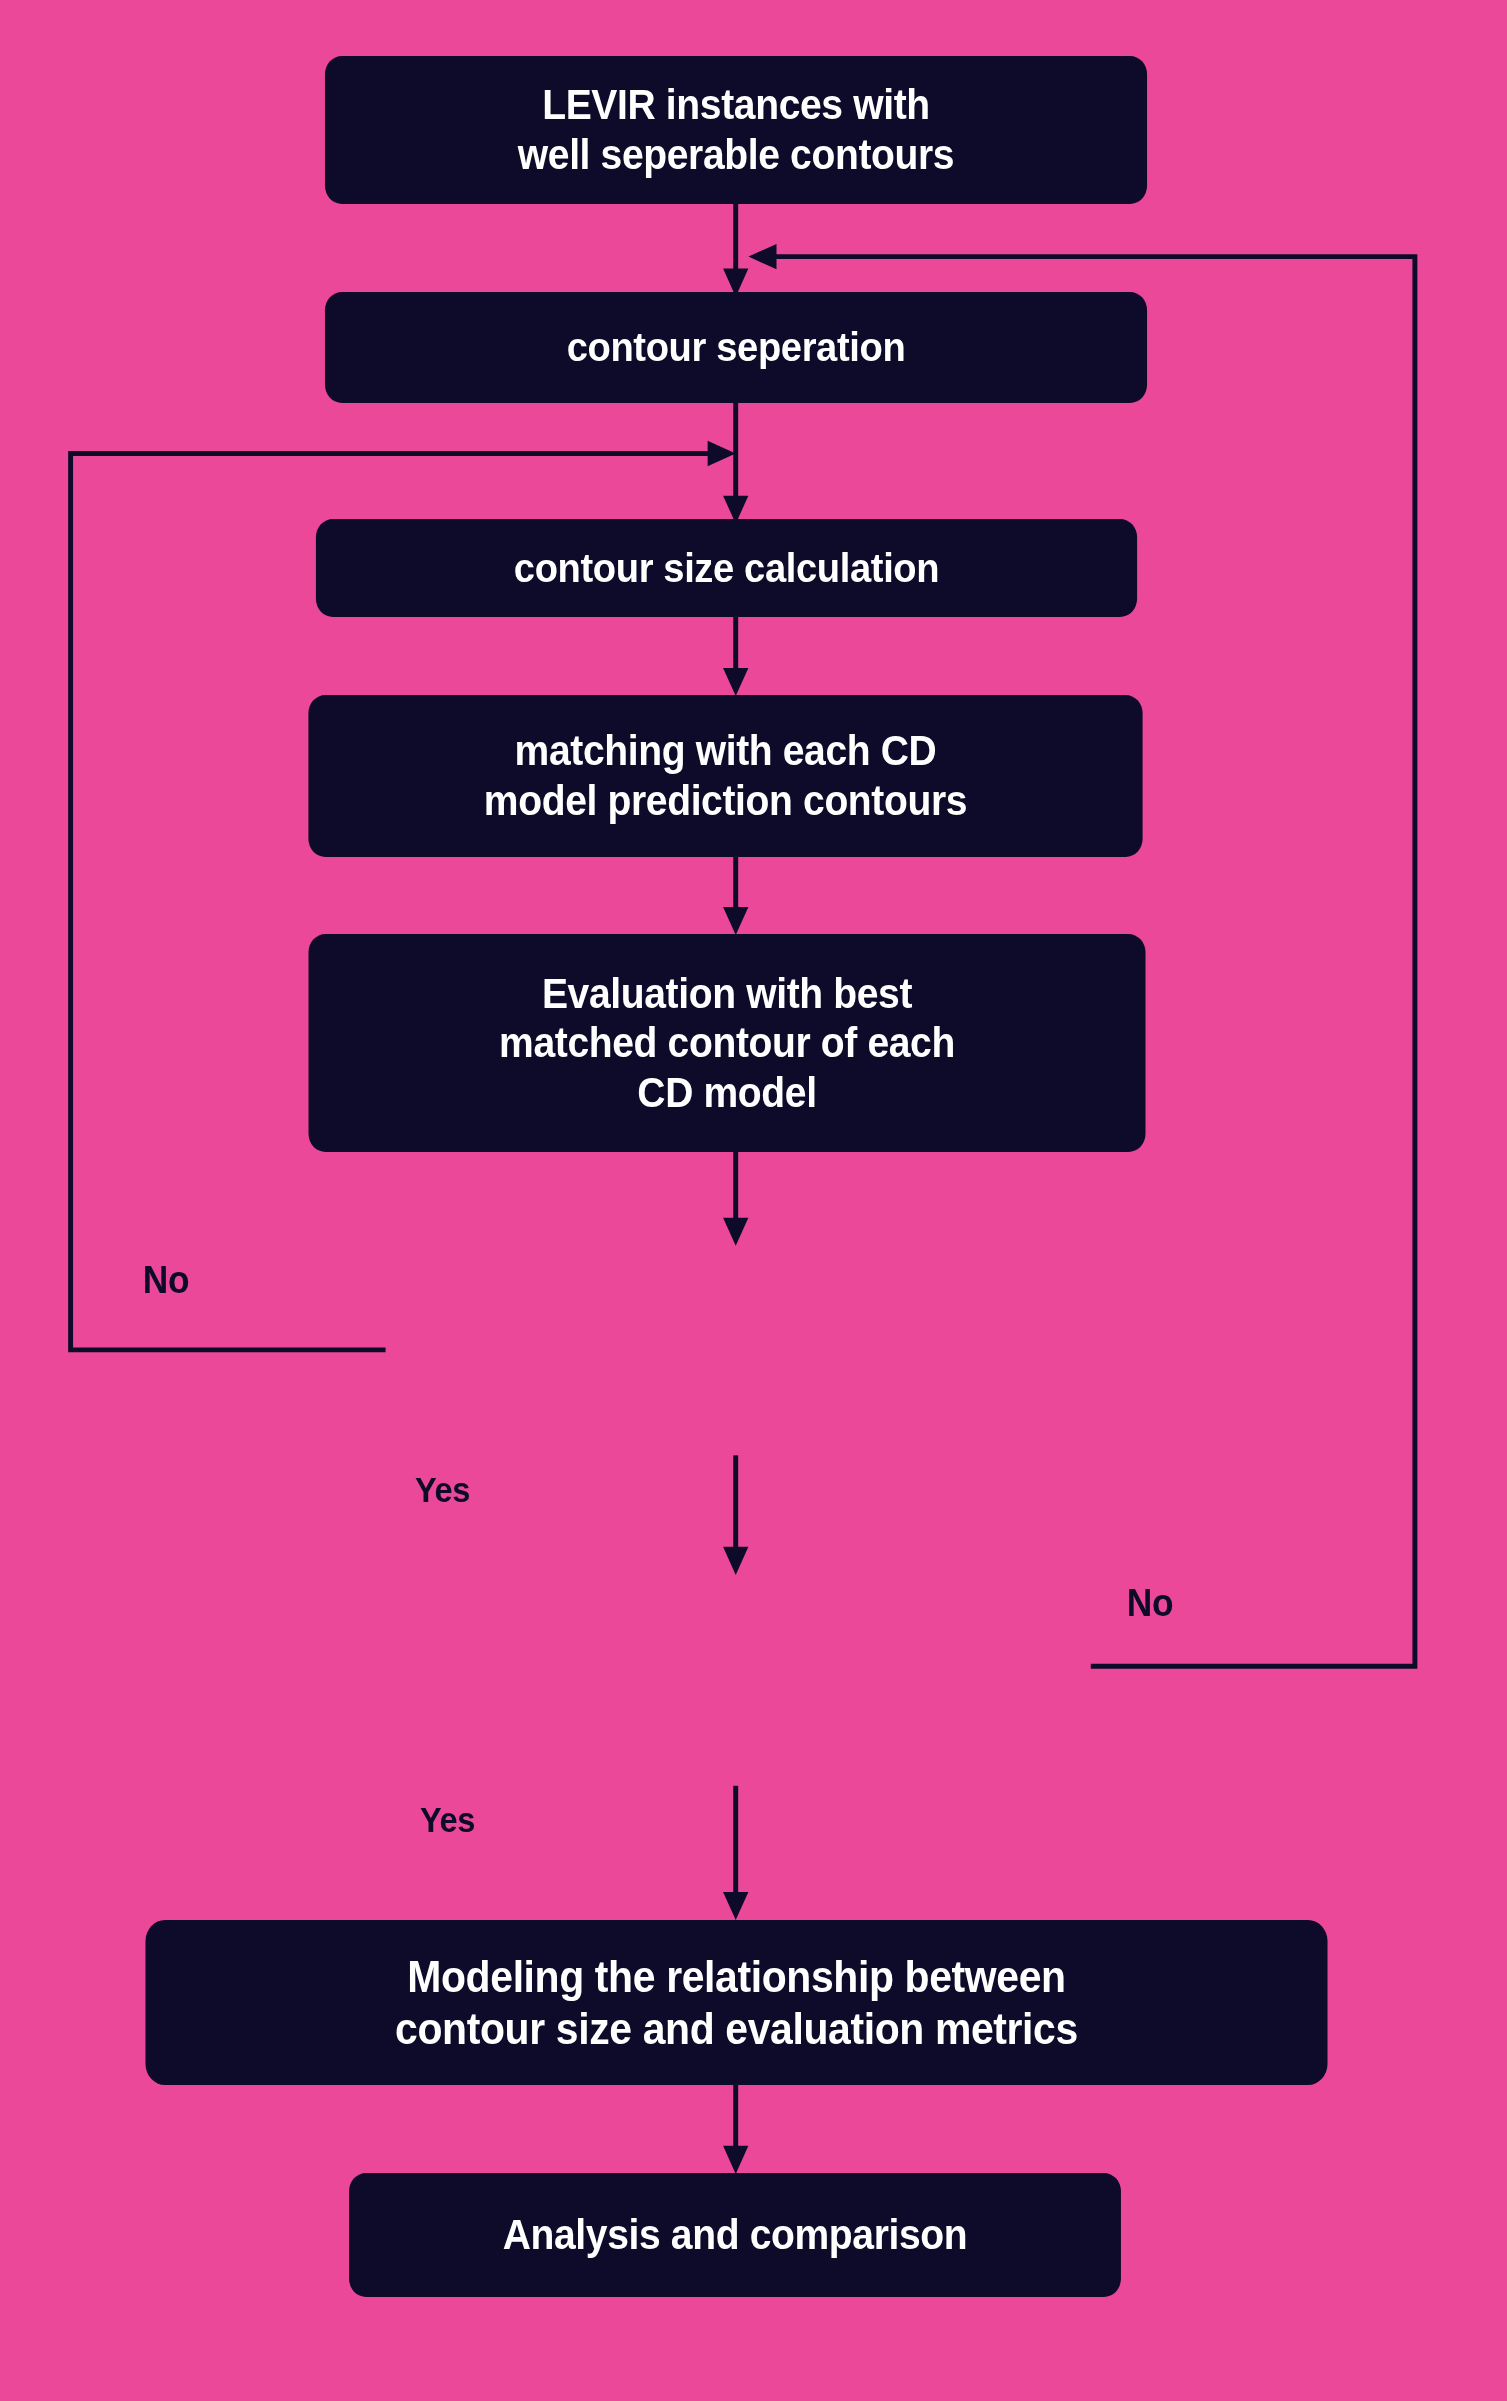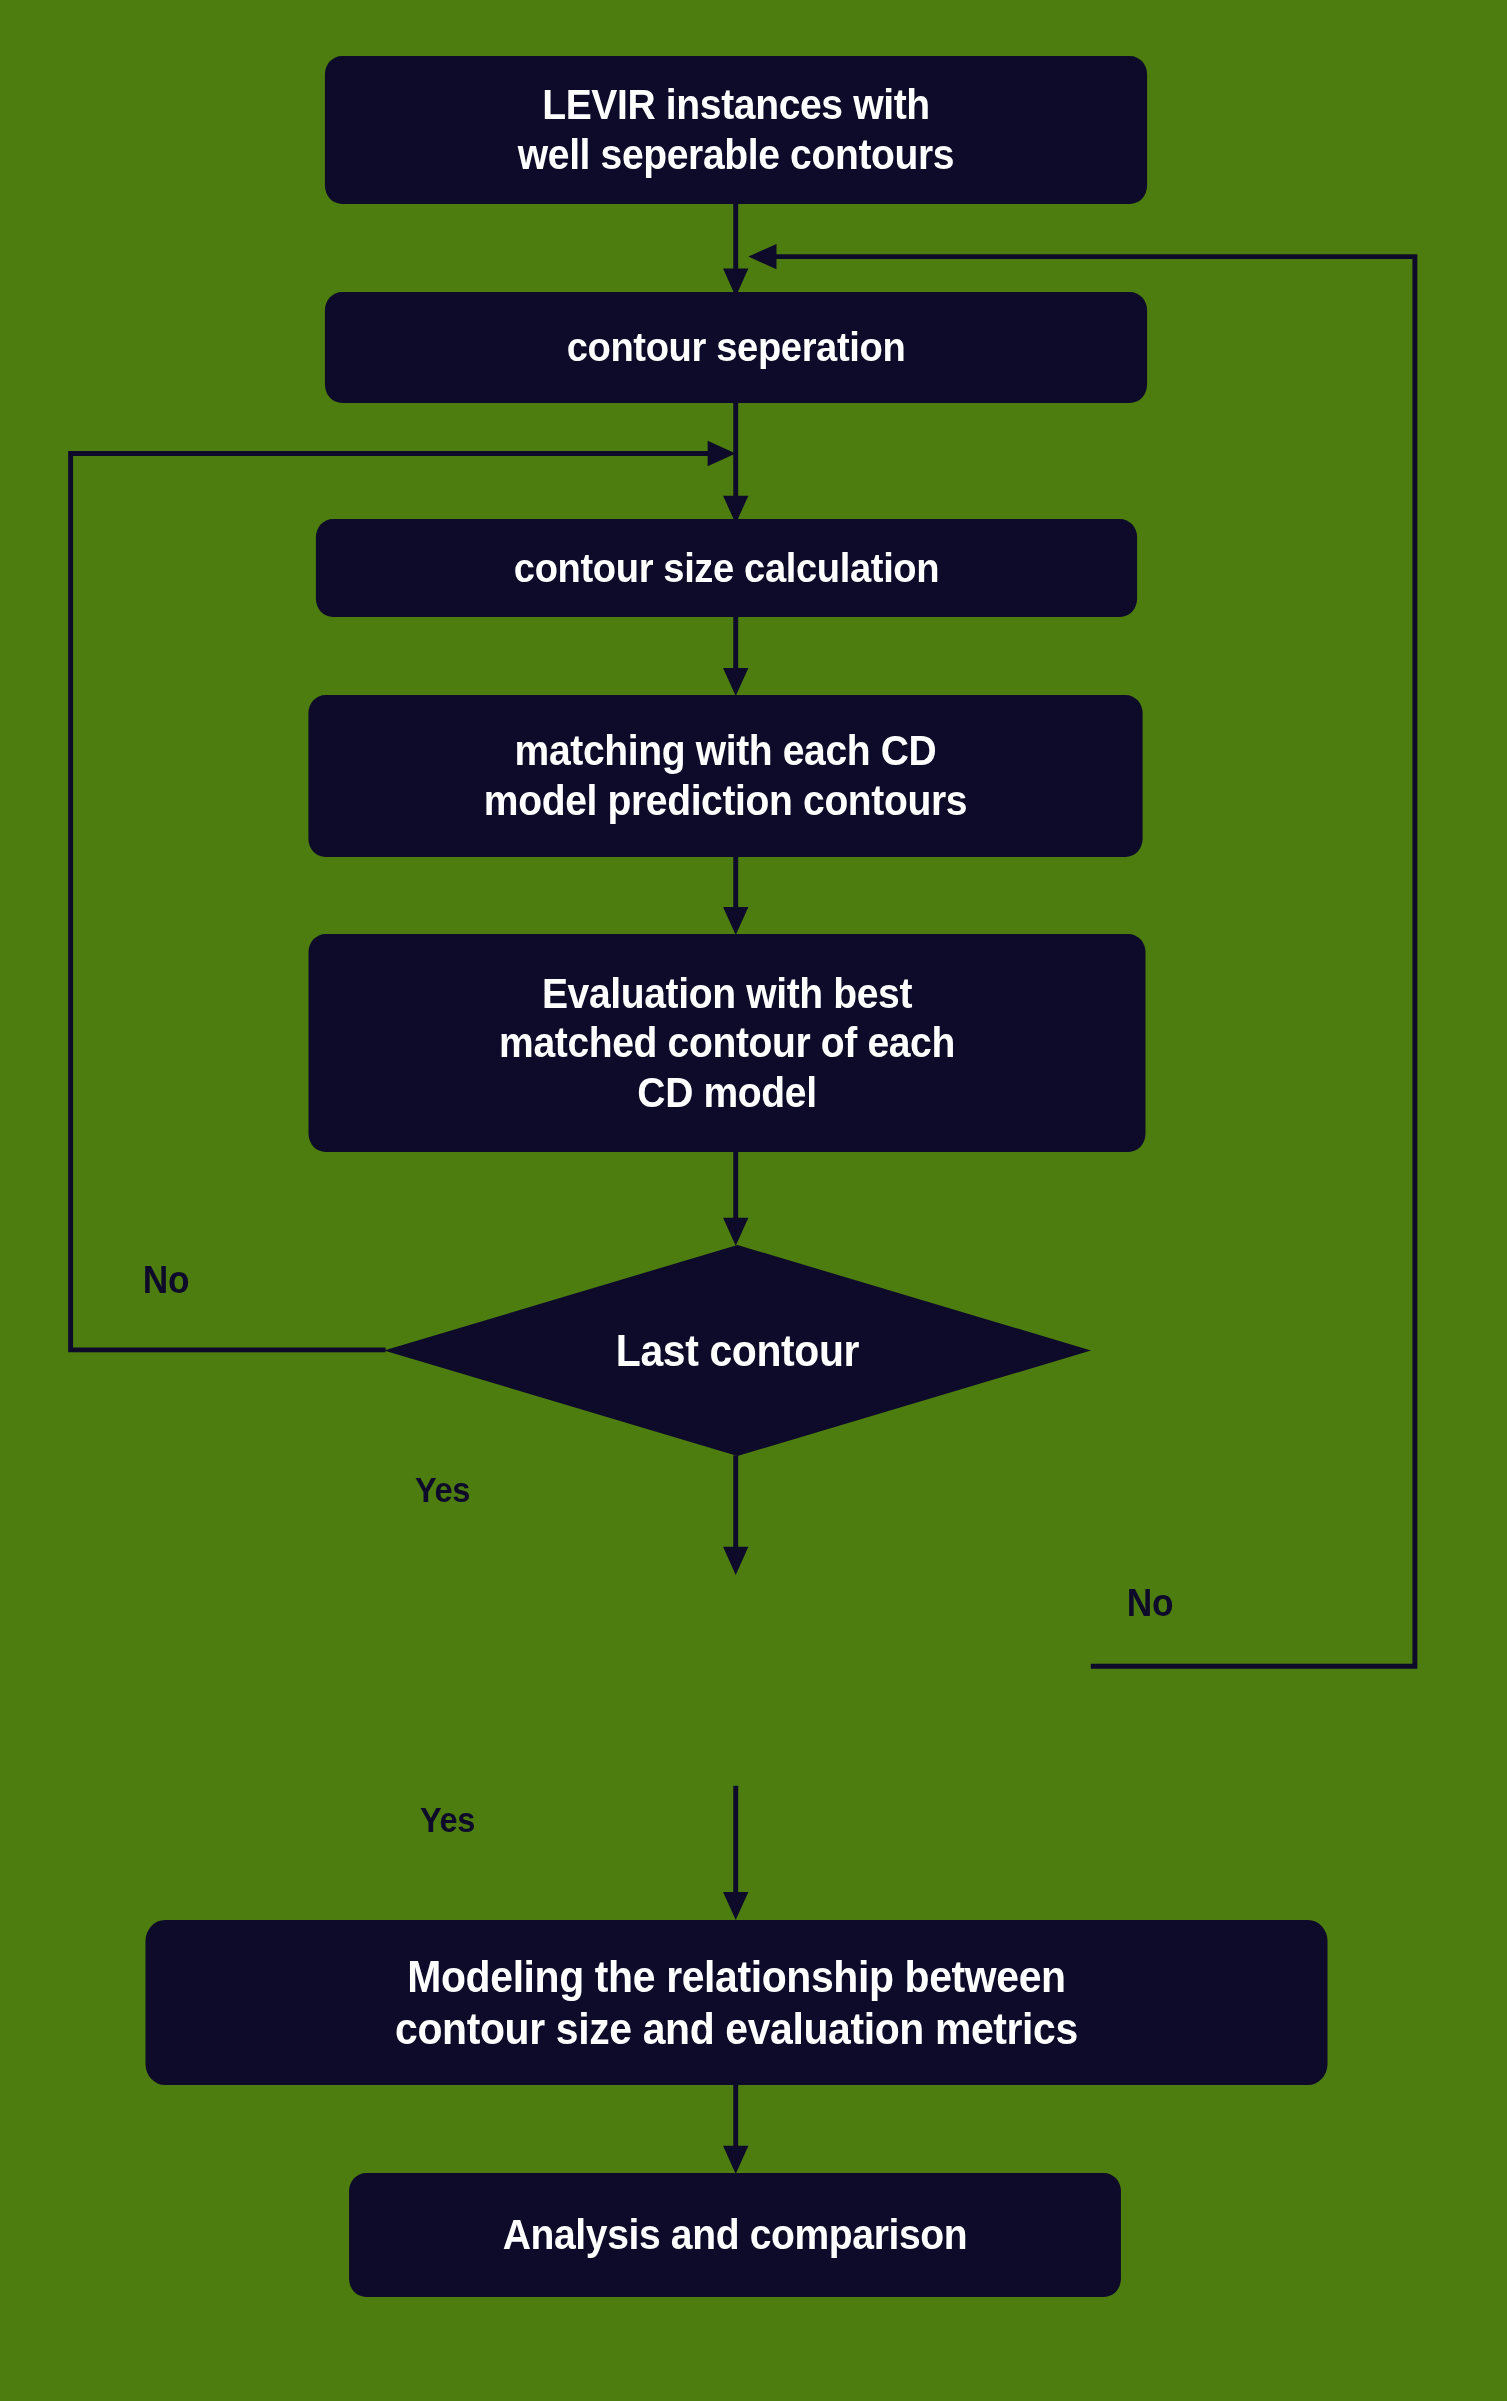--- a/index.html
+++ b/index.html
@@ -5,21 +5,21 @@
 <style>
   html,body{margin:0;padding:0;background:#ffffff;}
   body{
     font-family:"Liberation Sans", sans-serif;
     -webkit-font-smoothing:antialiased;
   }
   #canvas{
     position:relative;
     width:1508px;
     height:2401px;
-    background:#4d7c0f;
+    background:#ec4899;
     overflow:hidden;
   }
   .node{
     position:absolute;
     background:#0d0b29;
     color:#ffffff;
     border-radius:18.3px;
     display:flex;
     align-items:center;
     justify-content:center;
@@ -123,24 +123,20 @@
 
   <div class="node" style="left:285px; top:519px; width:883px; height:98px; font-size:41px;">contour size calculation</div>
 
   <div class="node" style="left:277px; top:695px; width:897px; height:162px; font-size:42px;">matching with each CD
 model prediction contours</div>
 
   <div class="node" style="left:277px; top:934px; width:900px; height:218px; font-size:42px;">Evaluation with best
 matched contour of each
 CD model</div>
 
-  <div class="diamond-wrap" style="left:384px; top:1245px; width:707px; height:211px;">
-    <div class="diamond-shape"></div>
-    <div class="diamond-label" style="font-size:44px;">Last contour</div>
-  </div>
 
 
   <div class="node" style="left:101px; top:1920px; width:1271px; height:165px; font-size:44px; border-radius:21px;">Modeling the relationship between
 contour size and evaluation metrics</div>
 
   <div class="node" style="left:320px; top:2173px; width:830px; height:124px; font-size:42px;">Analysis and comparison</div>
 
   <div class="edge-label" style="left:141px; top:1259px; font-size:38px;">No</div>
 
   <div class="edge-label" style="left:413px; top:1470px; font-size:35px;">Yes</div>

